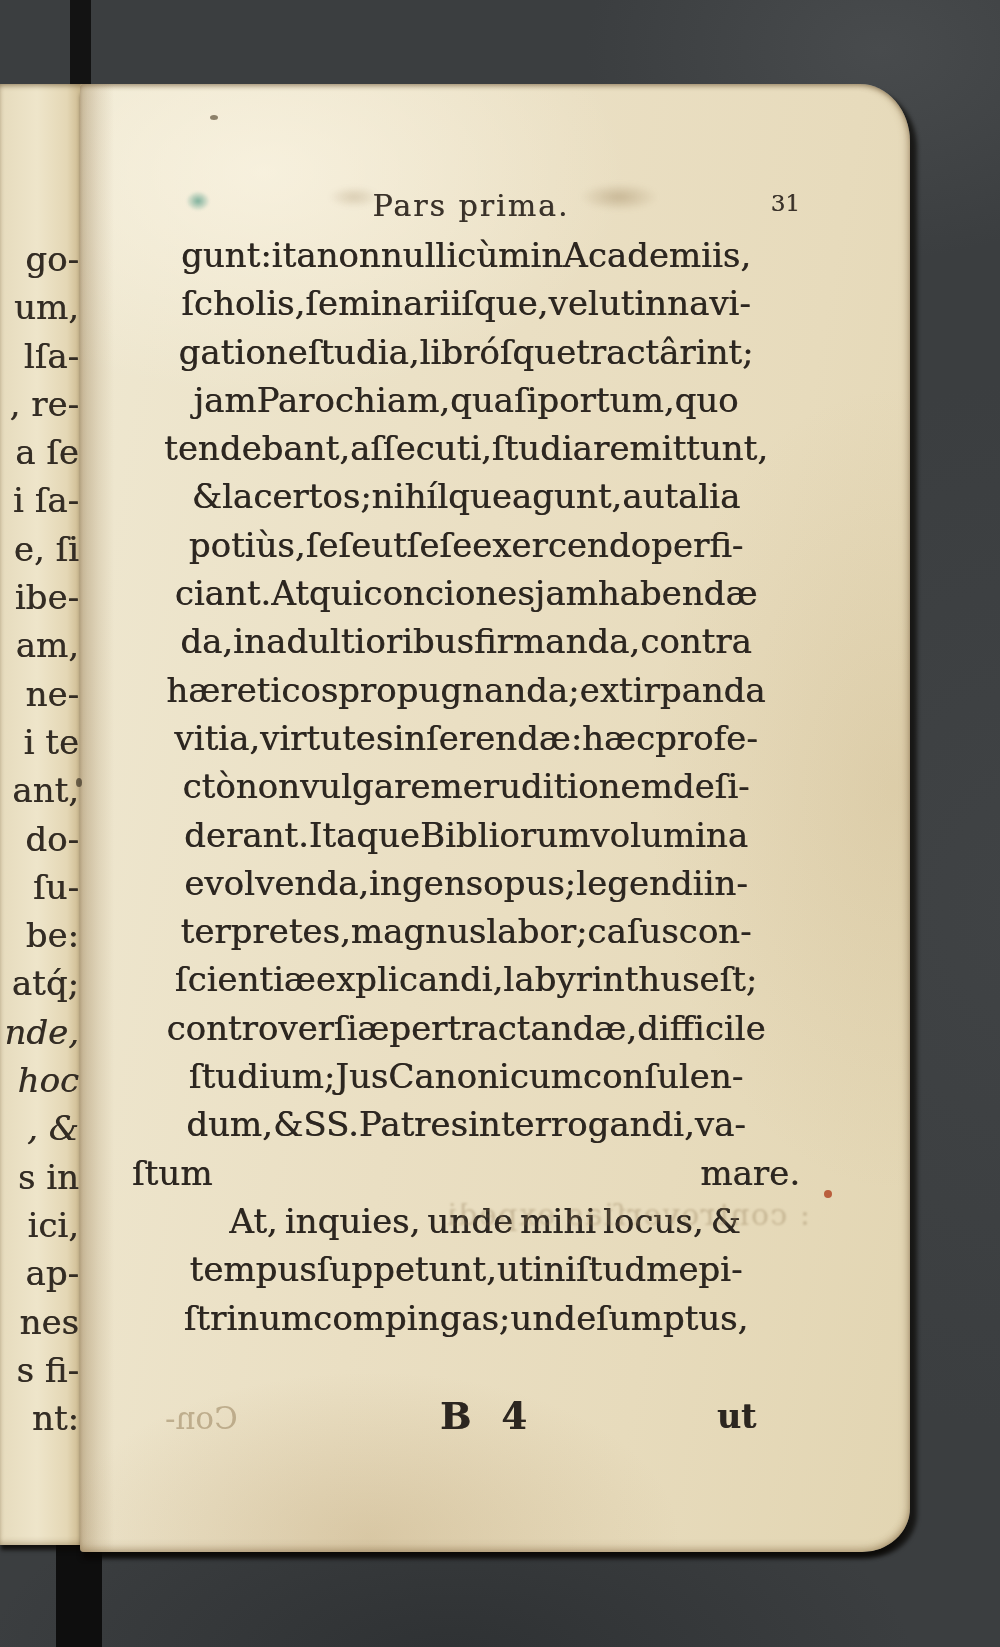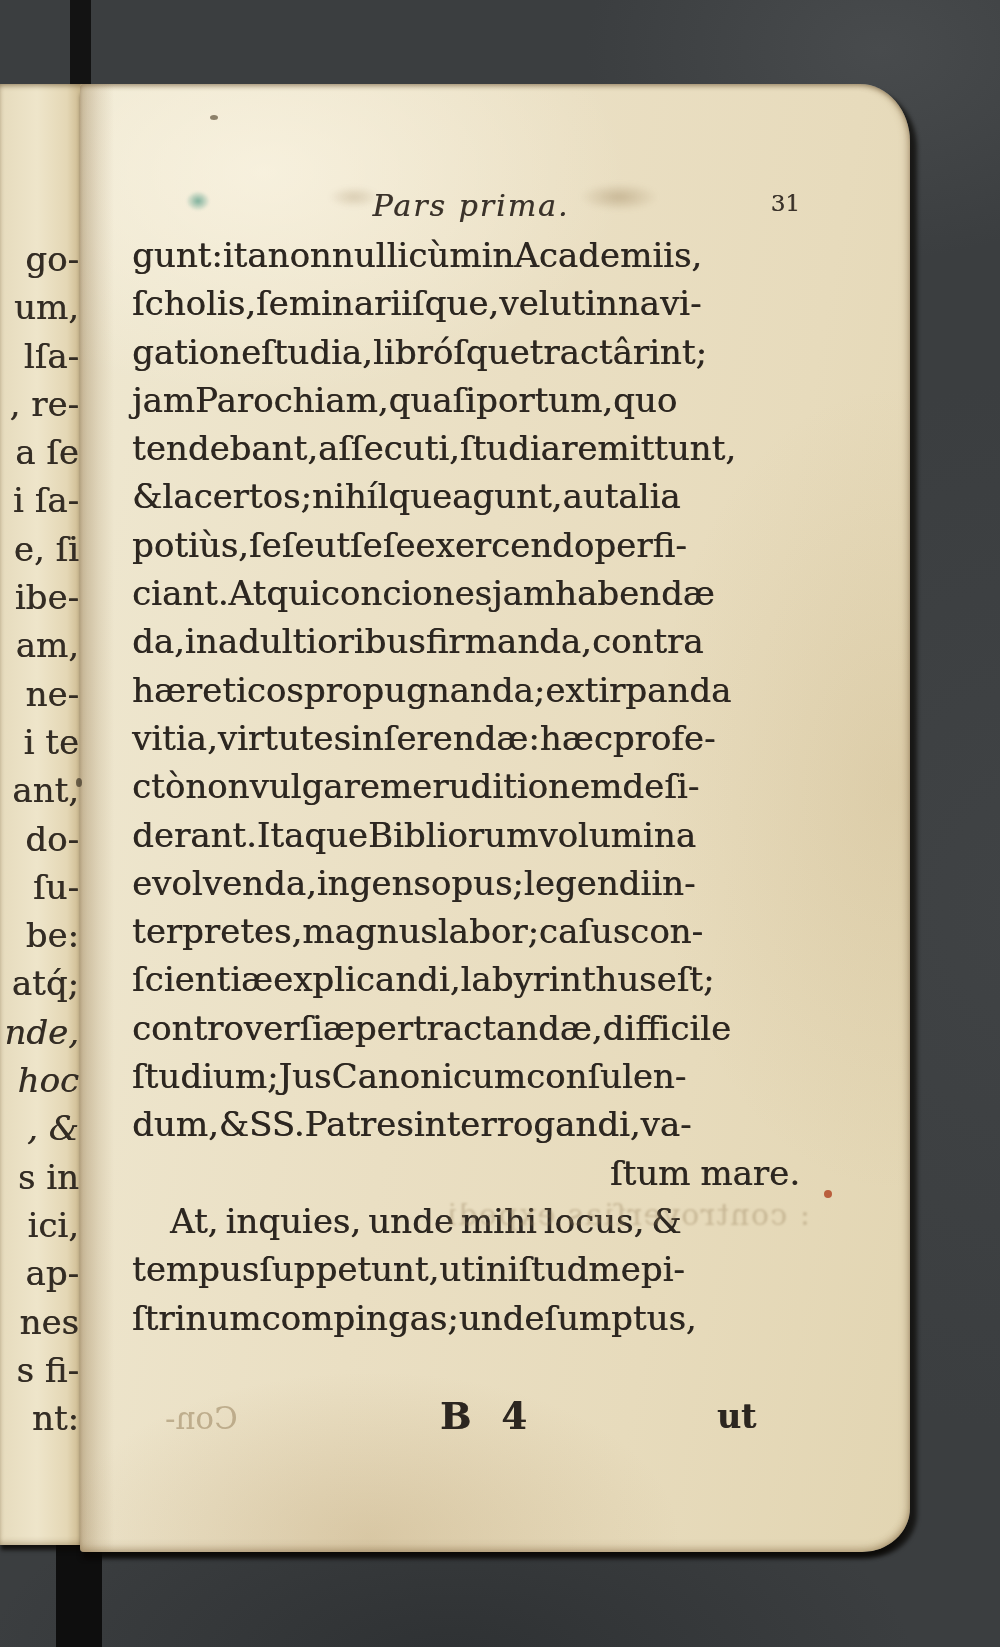--- a/index.html
+++ b/index.html
@@ -47,34 +47,34 @@
                inset -5px 0 9px -3px rgba(120,92,55,.4),
                inset 0 -6px 9px -3px rgba(120,90,50,.42);
   }
   .gutter{
     position:absolute;left:0;top:0;bottom:0;width:34px;
     background:linear-gradient(90deg,rgba(135,105,60,.38),rgba(135,105,60,.14) 55%,rgba(135,105,60,0));
     border-radius:3px 0 0 4px;
   }
   .running-title{
     position:absolute;top:104px;left:391px;transform:translateX(-50%);
-    font-style:italic;font-size:30px;color:#3a322a;white-space:nowrap;
+    font-size:30px;color:#3a322a;white-space:nowrap;
     text-shadow:.4px .3px .6px rgba(58,50,40,.7);letter-spacing:2px;
   }
   .folio{
     position:absolute;top:106px;right:110px;font-size:23px;color:#3a322a;
     text-shadow:.4px .3px .6px rgba(58,50,40,.7);
   }
   .bodytext{position:absolute;left:52px;top:151px;width:668px;color:var(--ink,#2c2620);}
   .line{
-    display:flex;justify-content:flex-start;height:48.3px;
+    display:flex;justify-content:center;height:48.3px;
     font-size:34px;white-space:nowrap;
     text-shadow:.5px .3px .6px rgba(44,38,30,.8);
   }
-  .line.noj{justify-content:flex-end;gap:10px;}
+  .line.noj{justify-content:space-between;gap:10px;}
   .line.ind{padding-left:38px;gap:7px;}
   .sigrow{position:absolute;left:52px;top:1310px;width:668px;height:52px;color:var(--ink,#2c2620);font-weight:bold;}
   .signature{
     position:absolute;left:308px;top:0;font-size:37px;word-spacing:17px;
     text-shadow:.5px .4px .6px rgba(44,38,30,.8);
   }
   .catchword{
     position:absolute;left:585px;top:3px;font-size:33px;
     text-shadow:.5px .3px .6px rgba(44,38,30,.8);
   }

